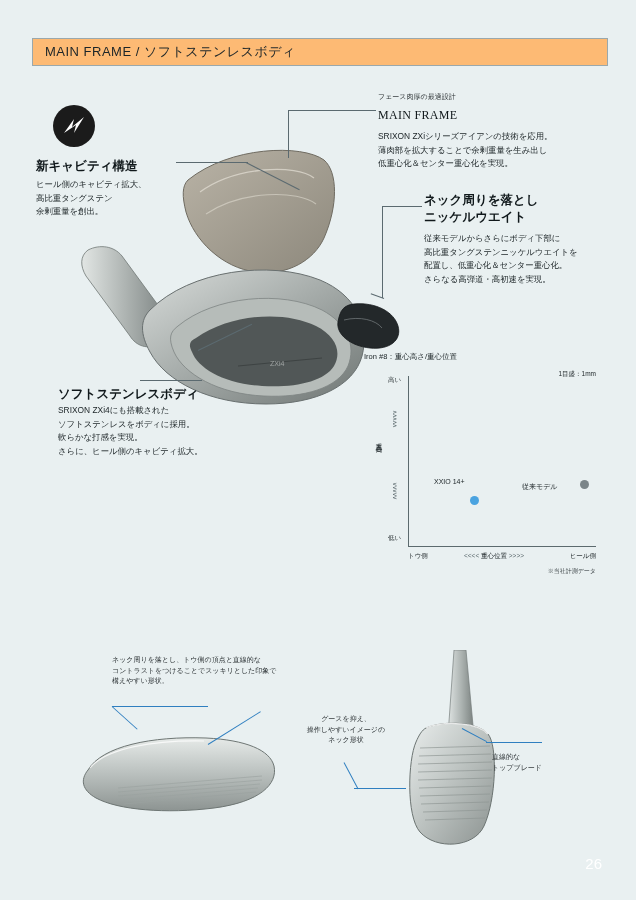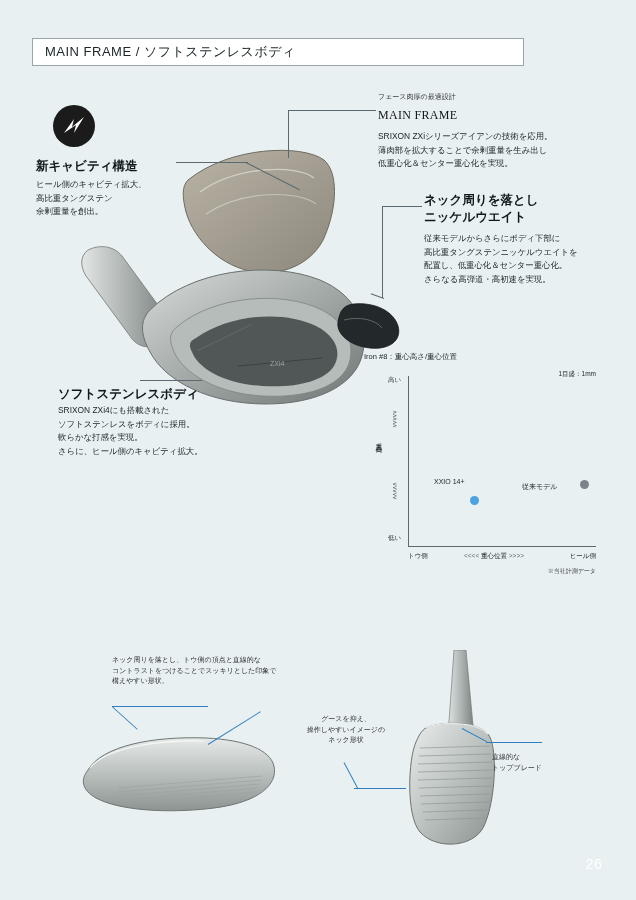--- a/index.html
+++ b/index.html
@@ -19,24 +19,24 @@
     width: 636px;
     height: 900px;
     background: #e9f0f1;
     overflow: hidden;
   }
   
   .header {
     position: absolute;
     left: 32px;
     top: 38px;
-    width: 492px;
+    width: 576px;
     height: 28px;
     border: 1px solid #9aa8ac;
-    background: #ffffff;
+    background: #fdba74;
     box-sizing: border-box;
     display: flex;
     align-items: center;
   }
   .header-title {
     font-size: 13px;
     letter-spacing: 0.5px;
     padding-left: 12px;
     color: #1c2528;
     font-family: "Liberation Sans", sans-serif;

